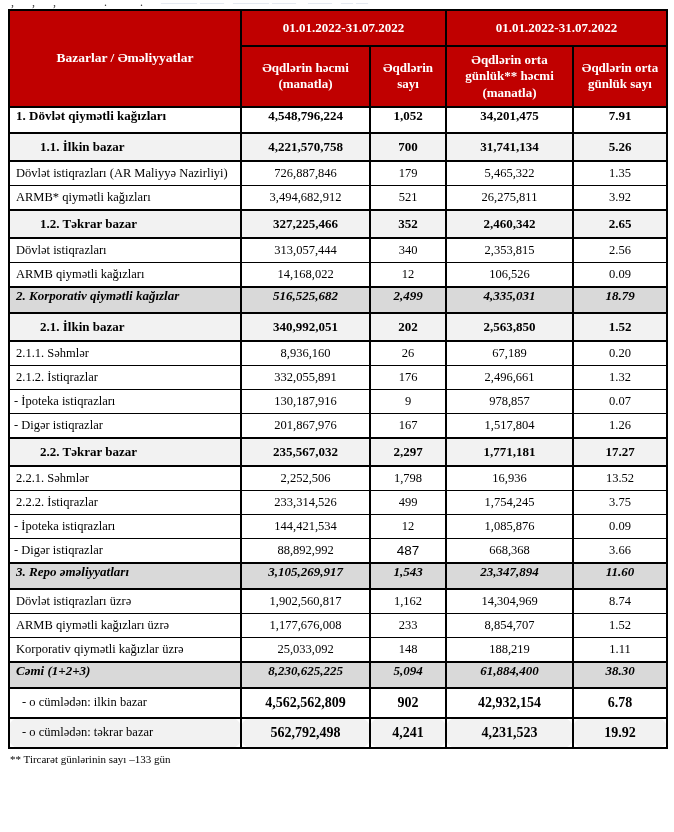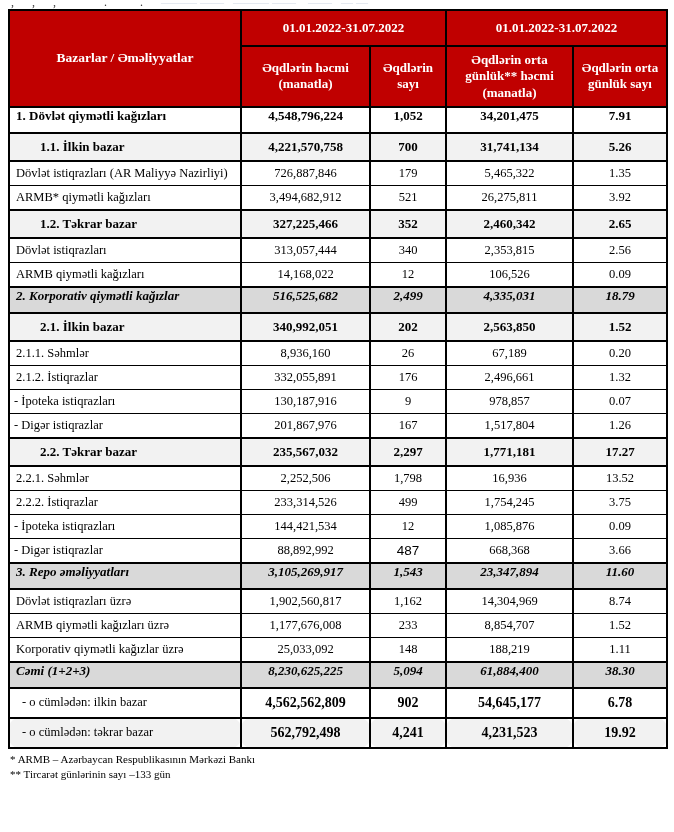--- a/index.html
+++ b/index.html
@@ -315,31 +315,30 @@
           <td class="label">Cəmi (1+2+3)</td>
           <td class="num">8,230,625,225</td>
           <td class="num">5,094</td>
           <td class="num">61,884,400</td>
           <td class="num">38.30</td>
         </tr>
         <tr class="row-total_white">
           <td class="label">- o cümlədən: ilkin bazar</td>
           <td class="num">4,562,562,809</td>
           <td class="num">902</td>
-          <td class="num">54,645,177</td>
+          <td class="num">42,932,154</td>
           <td class="num">6.78</td>
         </tr>
         <tr class="row-total_gray">
           <td class="label">- o cümlədən: təkrar bazar</td>
           <td class="num">562,792,498</td>
           <td class="num">4,241</td>
           <td class="num">4,231,523</td>
           <td class="num">19.92</td>
         </tr>
       </tbody>
   </table>
 
   <div class="footnotes">
-    <div>* ARMB – Azərbaycan Respublikasının Mərkəzi Bankı</div>
     <div>** Tircarət günlərinin sayı –133 gün</div>
   </div>
 
 </div>
 
 </body></html>

